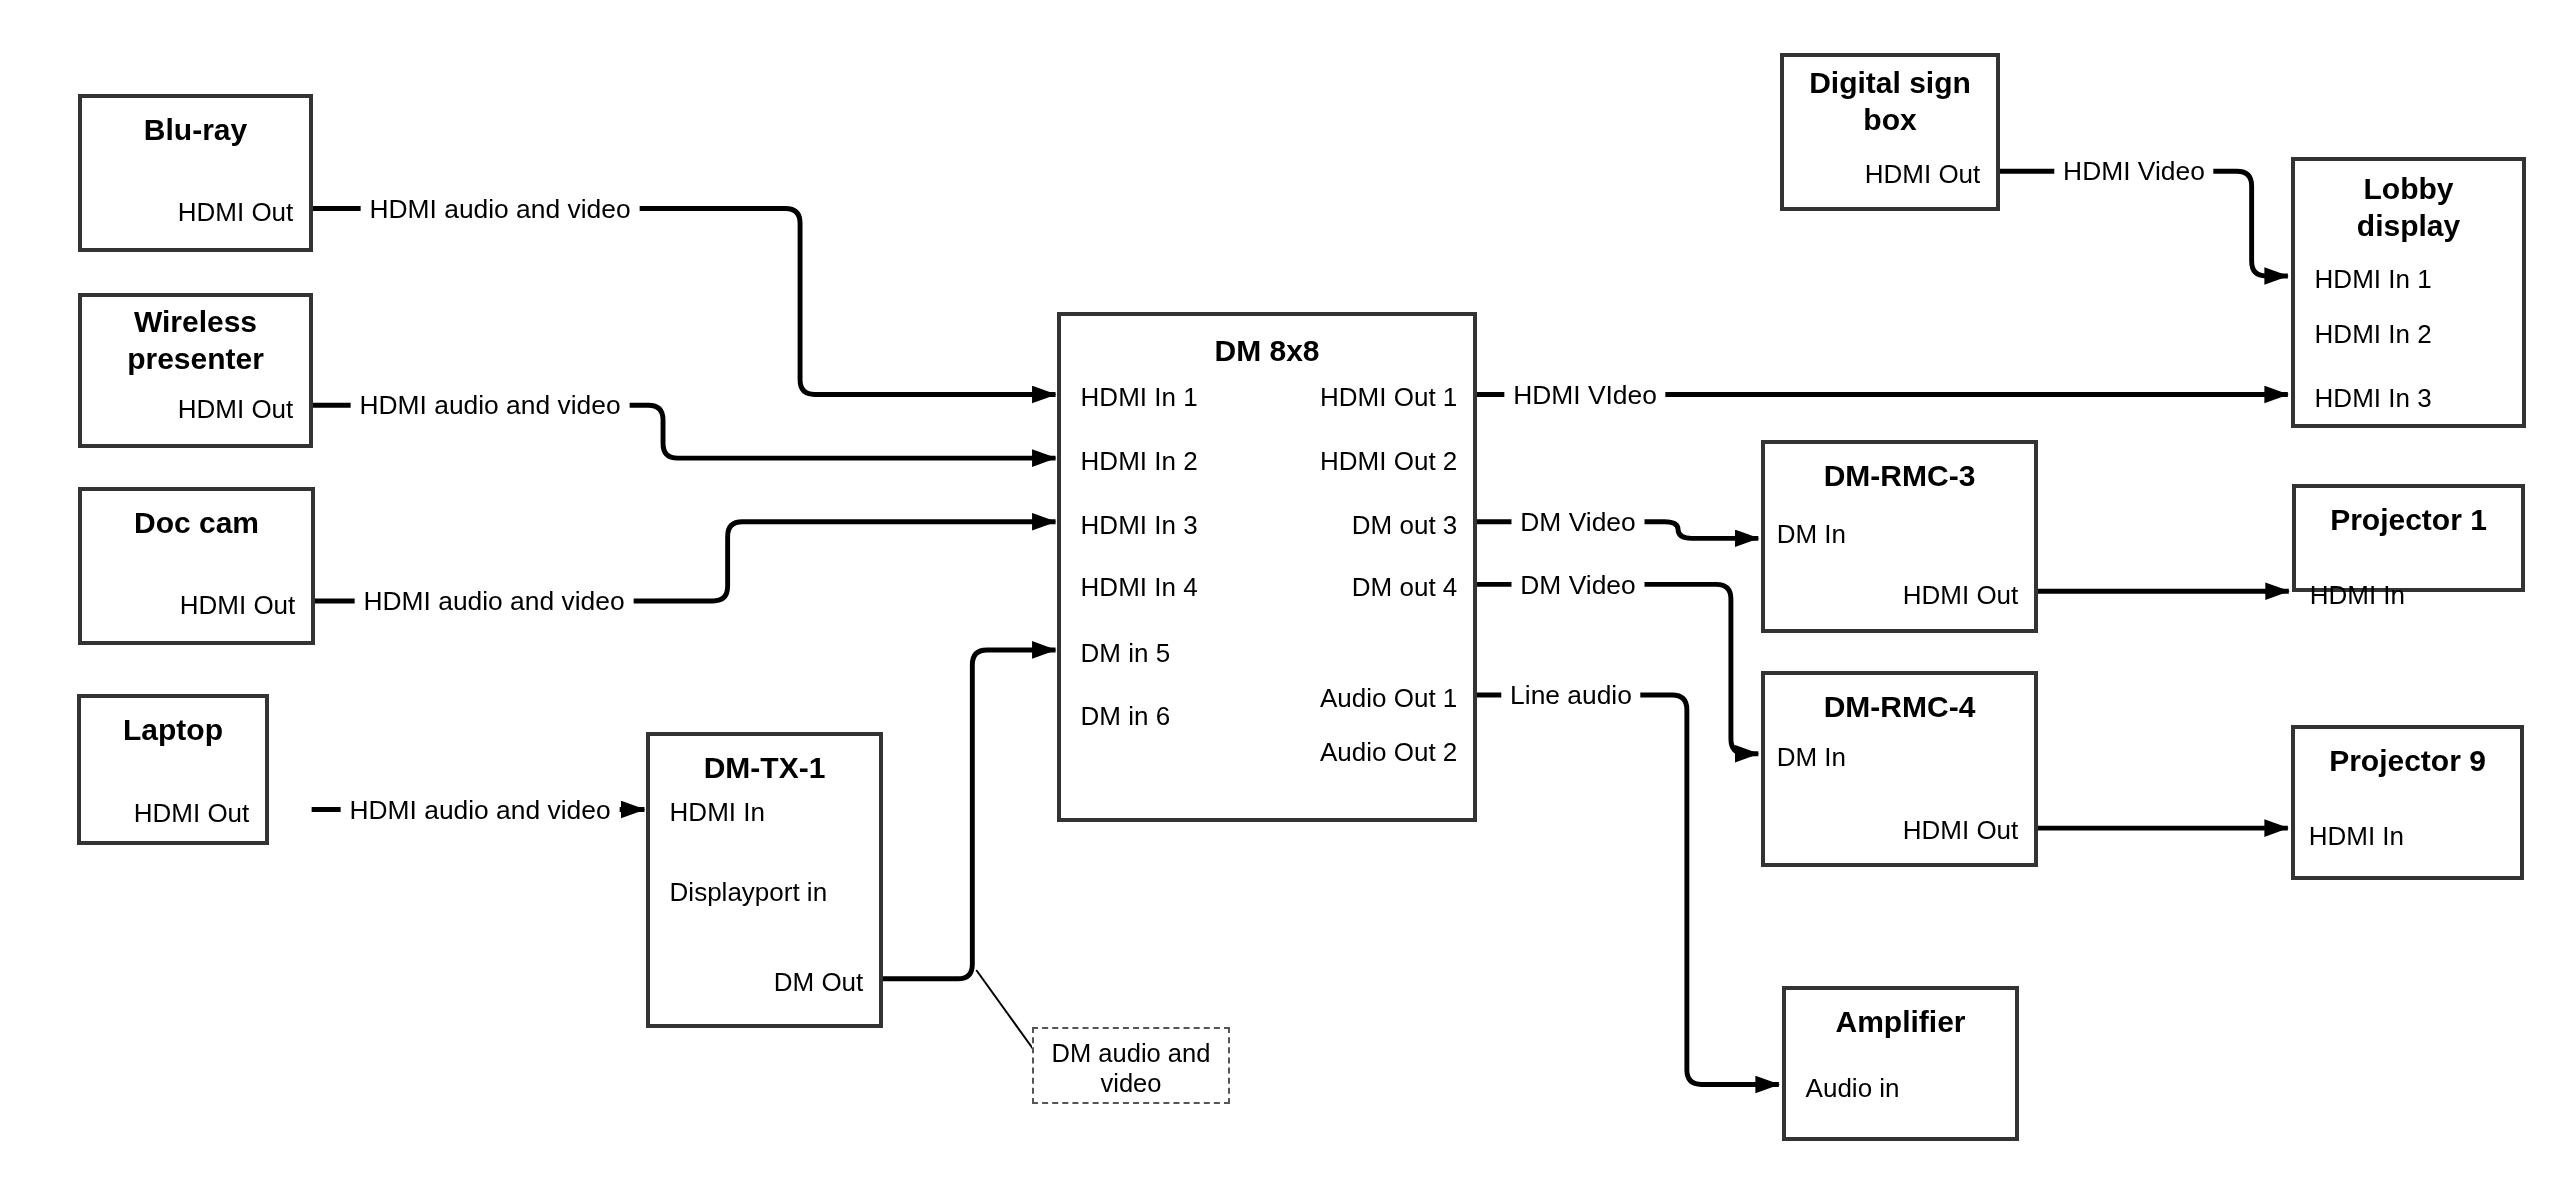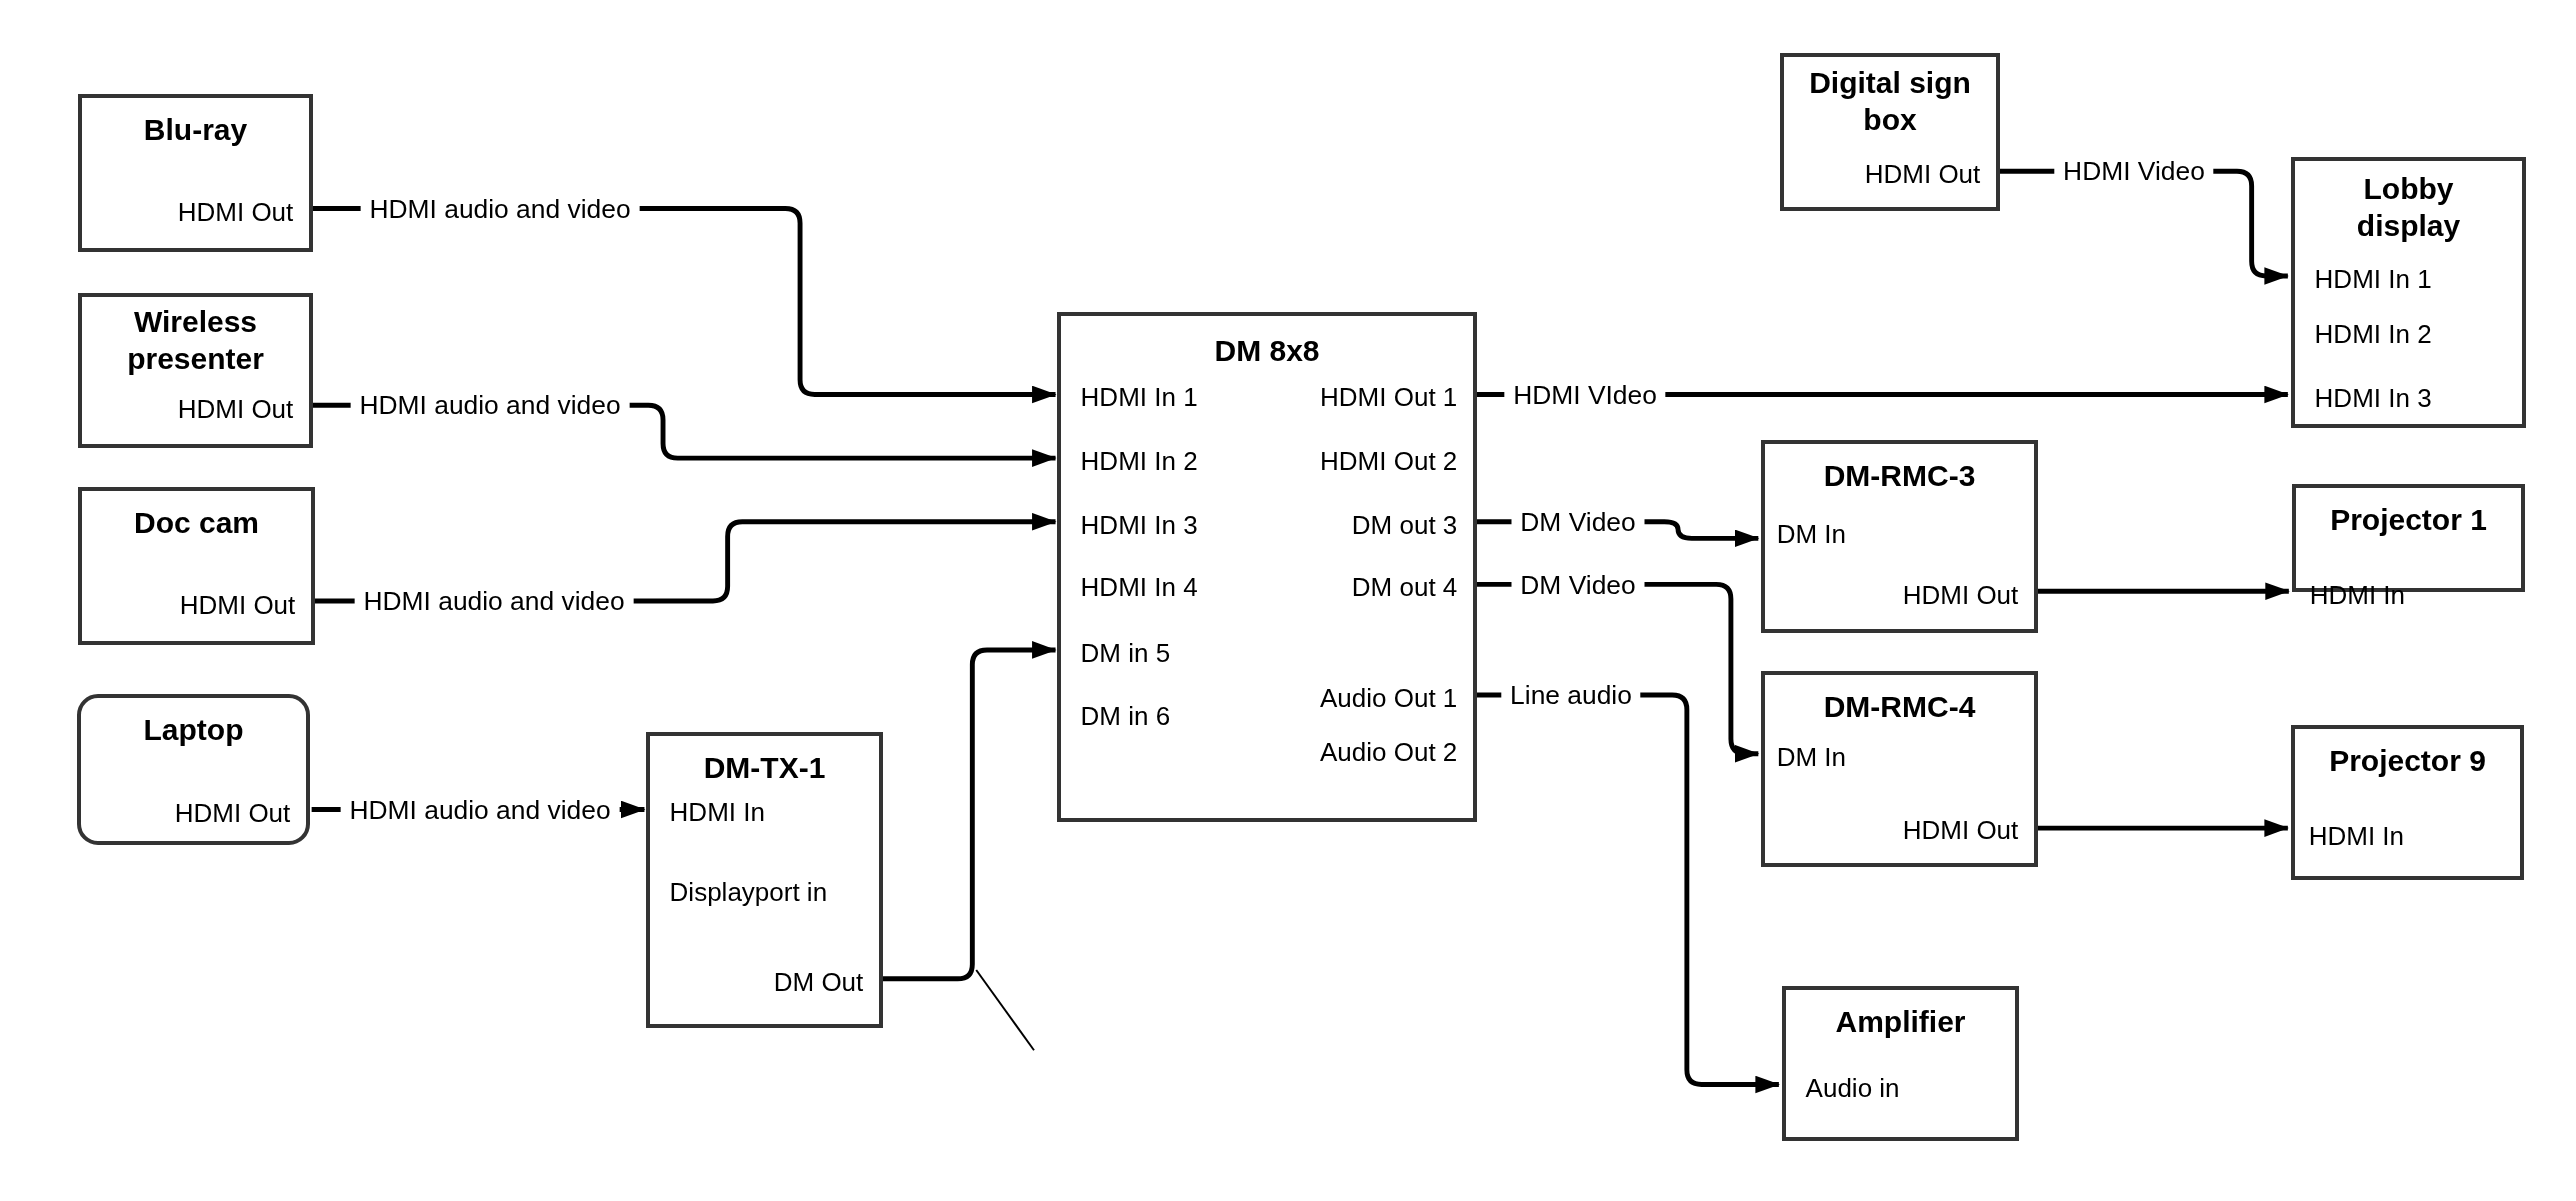--- a/index.html
+++ b/index.html
@@ -58,21 +58,21 @@
   <div class="node" style="left:78px;top:293px;width:235px;height:155px;">
     <div class="node-title" style="width:171px;margin-top:5.9px;">Wireless presenter</div>
     <span class="port right" style="top:113px;">HDMI Out</span>
   </div>
 
   <div class="node" style="left:78px;top:487px;width:237px;height:158px;">
     <div class="node-title">Doc cam</div>
     <span class="port right" style="top:115px;">HDMI Out</span>
   </div>
 
-  <div class="node" style="left:77px;top:694px;width:233px;height:151px;border-radius:21px;">
+  <div class="node" style="left:77px;top:694px;width:192px;height:151px;">
     <div class="node-title">Laptop</div>
     <span class="port right" style="top:116px;">HDMI Out</span>
   </div>
 
   <div class="node" style="left:646px;top:732px;width:237px;height:296px;">
     <div class="node-title">DM-TX-1</div>
     <span class="port left" style="top:77px;">HDMI In</span>
     <span class="port left" style="top:157px;">Displayport in</span>
     <span class="port right" style="top:247px;">DM Out</span>
   </div>
@@ -135,15 +135,18 @@
   <span class="edge-label" style="left:500px;top:209px;">HDMI audio and video</span>
   <span class="edge-label" style="left:490px;top:405px;">HDMI audio and video</span>
   <span class="edge-label" style="left:494px;top:601px;">HDMI audio and video</span>
   <span class="edge-label" style="left:480px;top:810px;">HDMI audio and video</span>
   <span class="edge-label" style="left:2134px;top:171px;">HDMI Video</span>
   <span class="edge-label" style="left:1585px;top:395px;">HDMI VIdeo</span>
   <span class="edge-label" style="left:1578px;top:522px;">DM Video</span>
   <span class="edge-label" style="left:1578px;top:585px;">DM Video</span>
   <span class="edge-label" style="left:1571px;top:695px;">Line audio</span>
 
+  <div class="note" style="left:1032px;top:1027px;width:198px;height:77px;">
+    <span>DM audio and video</span>
+  </div>
 
 </div>
 
 
 </body></html>

